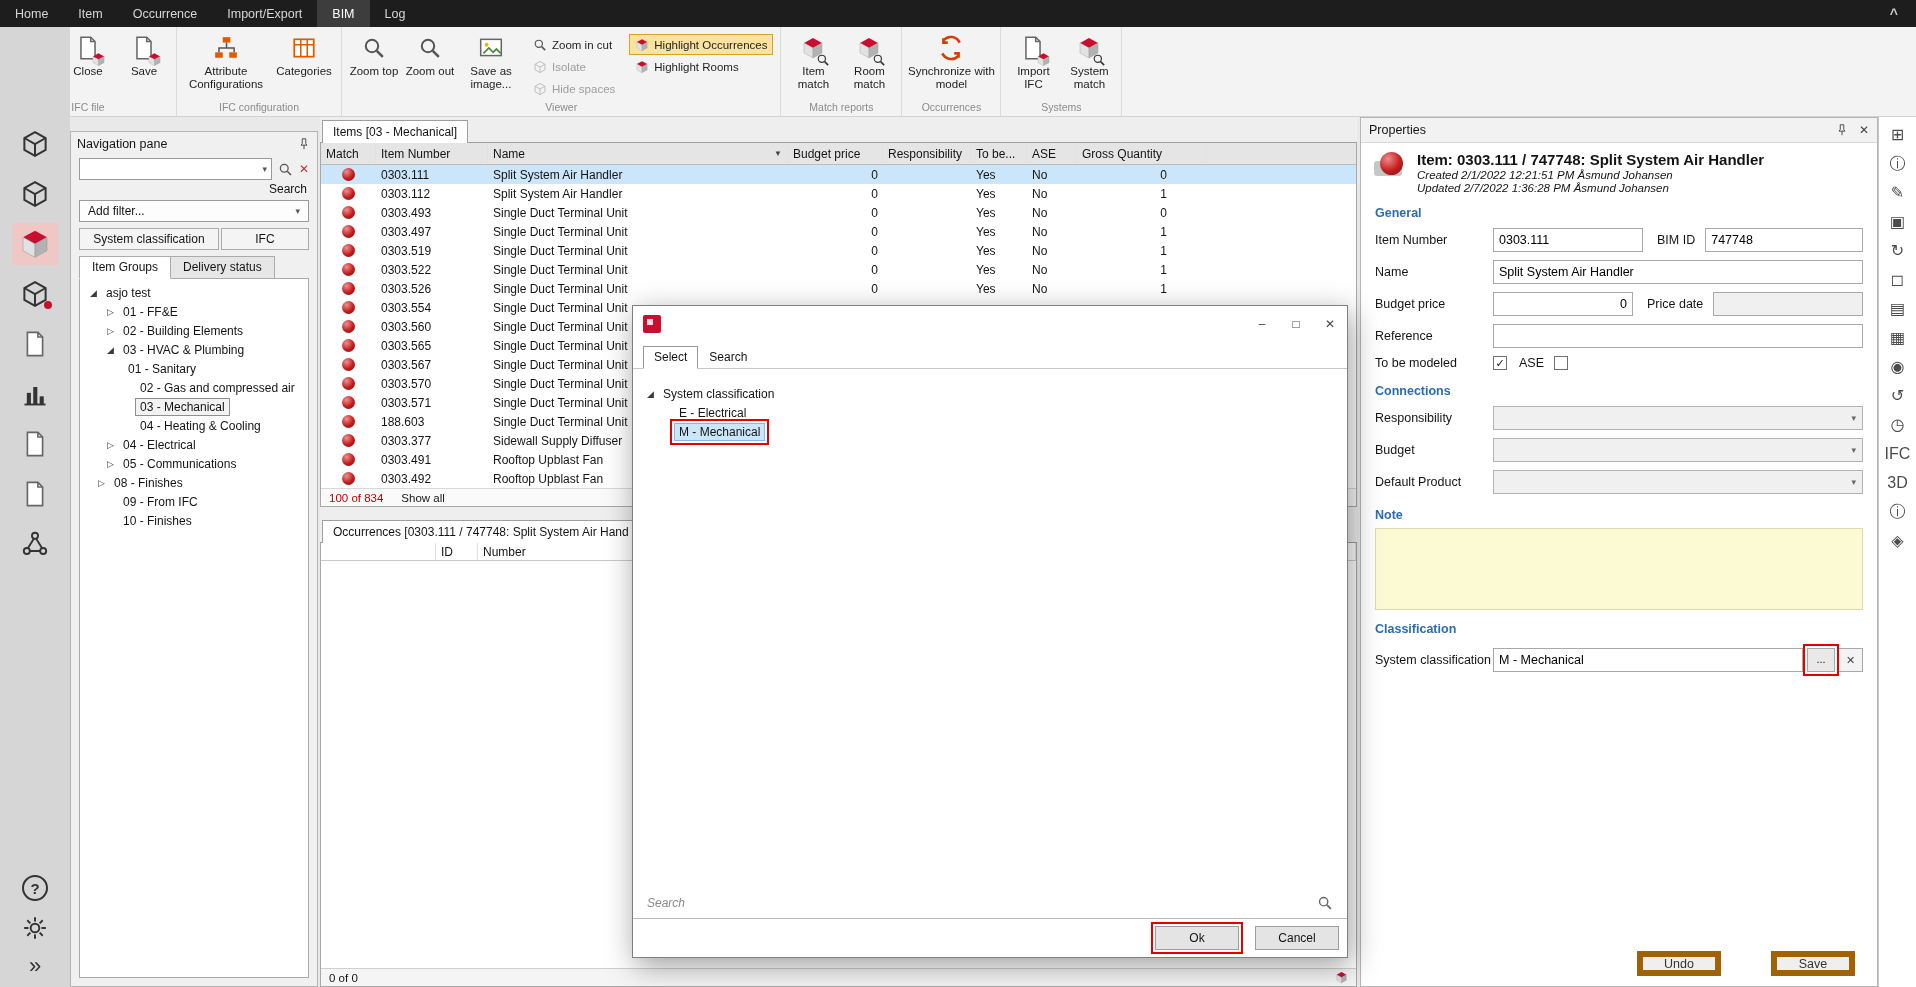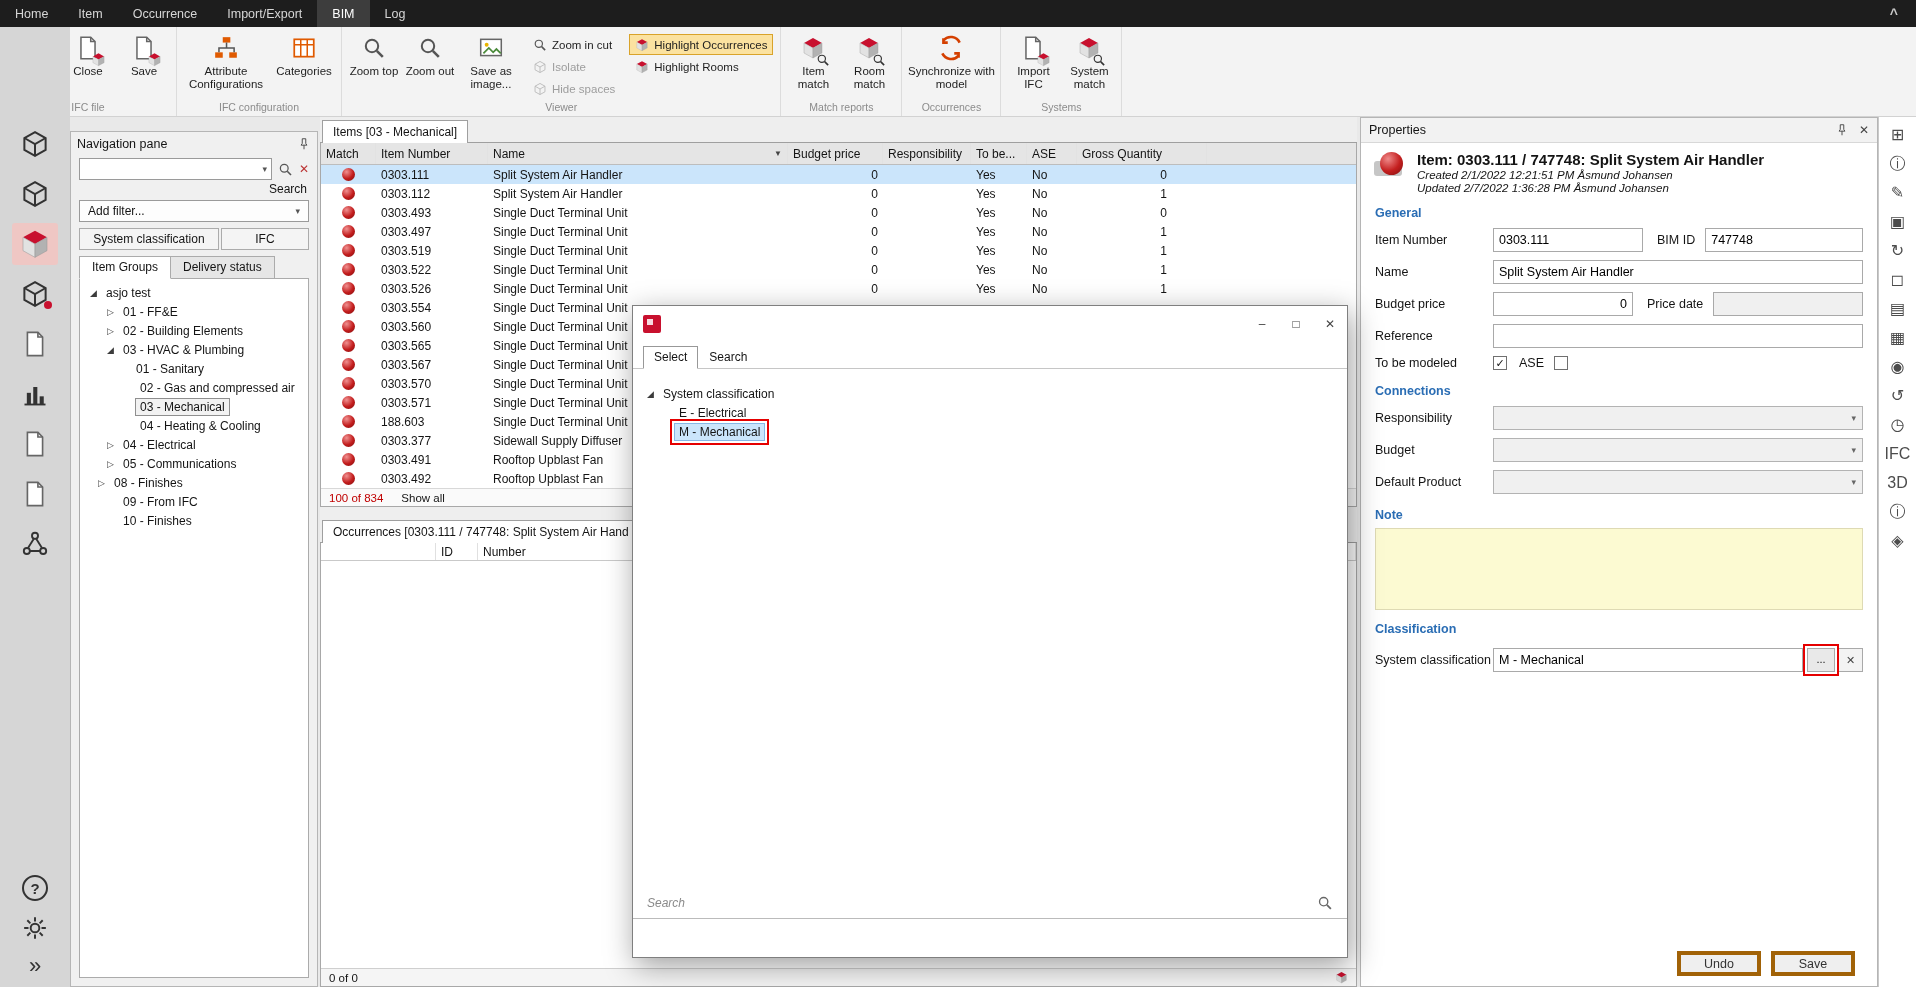--- a/index.html
+++ b/index.html
@@ -122,21 +122,21 @@
   .w150 { width:150px; } .w140 { width:140px; } .flex1 { flex:1; min-width:0; }
   .combo { flex:1; height:24px; background:#f0f0f0; border:1px solid #b3b3b3; display:flex; align-items:center; padding:0 6px; color:#777; }
   .combo .sp { flex:1; }
   .combo .caret { font-size:9px; color:#666; }
   .checkbox { width:14px; height:14px; border:1px solid #707070; background:#fff; display:inline-flex; align-items:center; justify-content:center; font-size:11px; color:#111; }
   .checkbox.checked::after { content:"✓"; }
   .note-box { margin:2px 14px; height:82px; background:#fcfad2; border:1px solid #dedab4; }
   .browse-btn { width:28px; height:24px; border:1px solid #a9a9a9; background:#e9e9e9; font-size:11px; line-height:20px; text-align:center; }
   .clear-btn { width:24px; height:24px; border:1px solid #a9a9a9; border-left:none; background:#f3f3f3; font-size:11px; text-align:center; line-height:22px; color:#444; }
   .p-buttons { position:absolute; bottom:10px; right:22px; display:flex; gap:10px; }
-  .btn { width:84px; height:25px; background:#efefef; border:4px solid #a16207; font-size:12.5px; color:#333; display:flex; align-items:center; justify-content:center; }
+  .btn { width:84px; height:25px; background:#efefef; border:6px solid #a16207; font-size:12.5px; color:#333; display:flex; align-items:center; justify-content:center;margin-left:40px; }
 
   
   #right-strip { position:absolute; top:117px; left:1878px; width:38px; bottom:0; background:#fff; border-left:1px solid #c9c9c9; display:flex; flex-direction:column; align-items:center; padding-top:10px; gap:13px; }
   .rs-icon { color:#4c4c4c; font-size:16px; line-height:1; text-align:center; min-height:16px; }
 
   
   #dialog { position:absolute; left:632px; top:305px; width:716px; height:653px; background:#fff; border:1px solid #7f7f7f; box-shadow:3px 8px 28px rgba(0,0,0,.38); z-index:20; }
   .dlg-titlebar { height:36px; display:flex; align-items:center; padding-left:10px; }
   .app-logo { width:18px; height:18px; background:#c8102e; border-radius:2px; position:relative; }
   .app-logo::after { content:""; position:absolute; left:4px; top:4px; width:6px; height:6px; background:#fff; opacity:.85; }
@@ -528,21 +528,21 @@
       <div class="tree-row collapsed" style="padding-left: 23px;">
         <span class="arrow"></span>
         <span class="lbl">02 - Building Elements</span>
       </div>
 
       <div class="tree-row expanded" style="padding-left: 23px;">
         <span class="arrow"></span>
         <span class="lbl">03 - HVAC &amp; Plumbing</span>
       </div>
 
-      <div class="tree-row leaf" style="padding-left: 36px;">
+      <div class="tree-row leaf" style="padding-left: 28px;">
         <span class="arrow"></span>
         <span class="lbl">01 - Sanitary</span>
       </div>
 
       <div class="tree-row leaf" style="padding-left: 40px;">
         <span class="arrow"></span>
         <span class="lbl">02 - Gas and compressed air</span>
       </div>
 
       <div class="tree-row selected leaf" style="padding-left: 40px;">
@@ -1002,13 +1002,19 @@
         </div>
       </div>
   </div>
   <div class="dlg-search">
     <span class="ph">Search</span>
     <span class="sp"></span>
     <svg width="16" height="16" style="color:#666">
         <use href="#s-mag"></use>
       </svg>
   </div>
+  <div class="dlg-footer">
+    <span class="annotation">
+      <span class="dlg-btn">Ok</span>
+    </span>
+    <span class="dlg-btn">Cancel</span>
+  </div>
 </div>
 
 </body></html>

